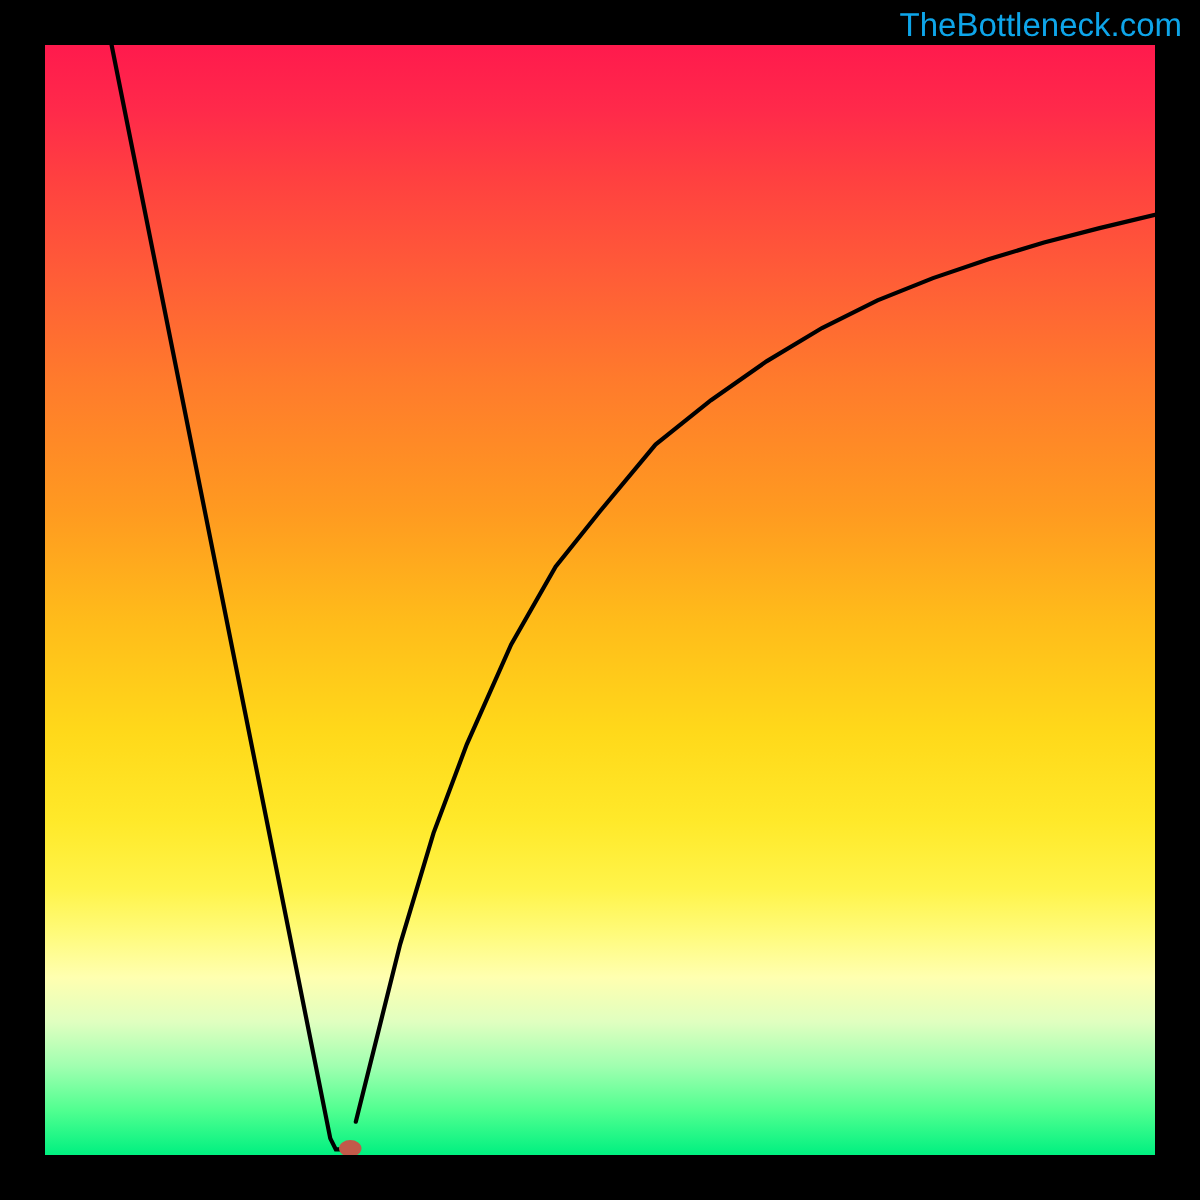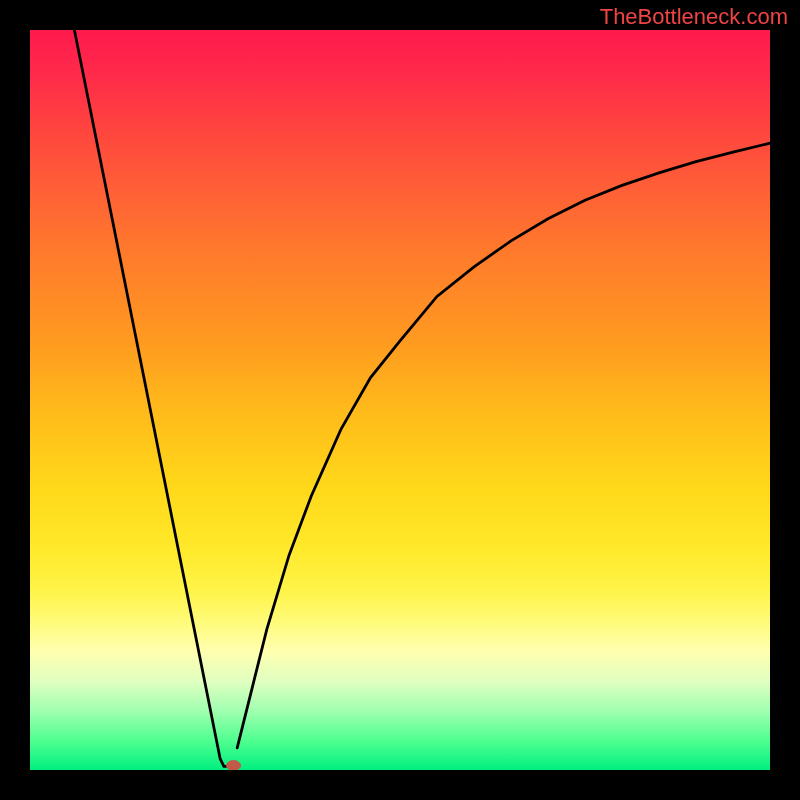--- a/index.html
+++ b/index.html
@@ -8,21 +8,21 @@
     height: 800px;
     background: #000;
     position: relative;
     font-family: Arial, sans-serif;
     overflow: hidden;
   }
   .watermark {
     position: absolute;
     top: 4px;
     right: 12px;
-    color: #ef4444;
+    color: #0ea5e9;
     font-size: 22px;
     font-weight: 500;
     z-index: 10;
   }
   .plot-area {
     position: absolute;
     left: 30px;
     top: 30px;
     width: 740px;
     height: 740px;

